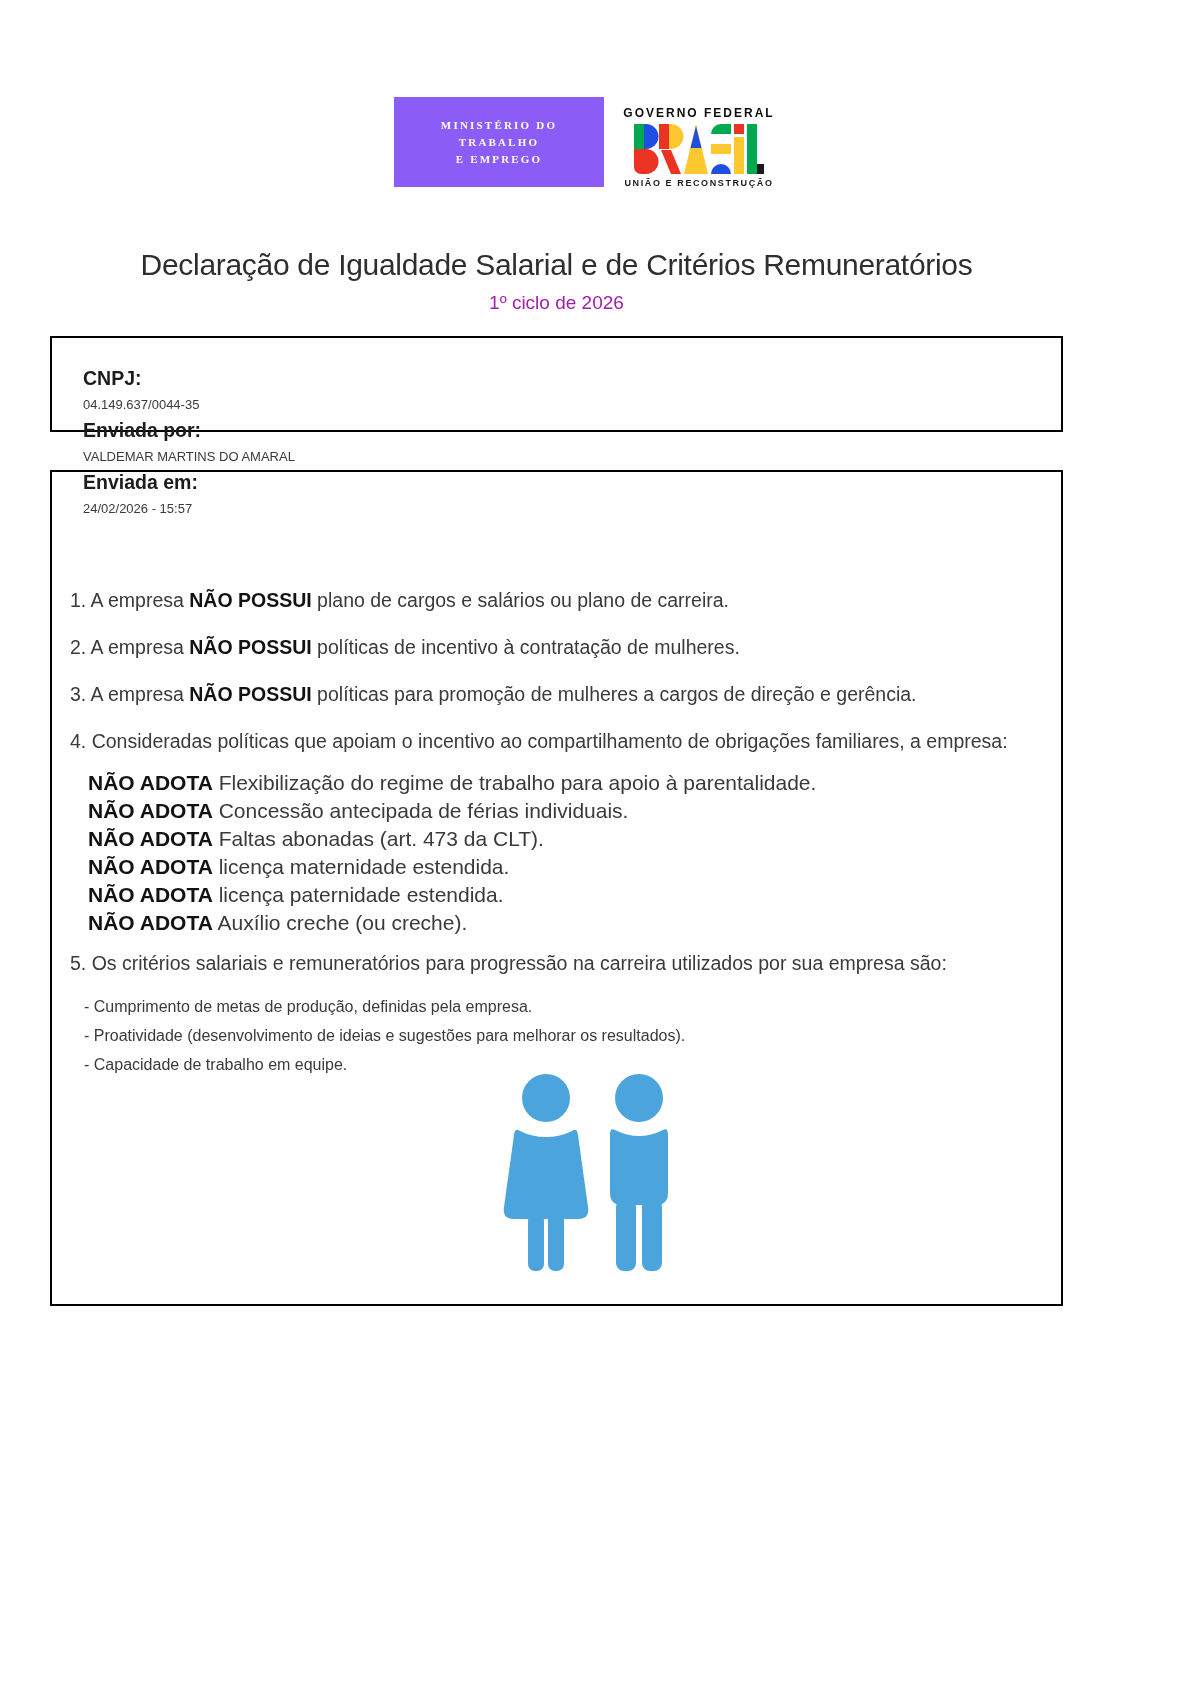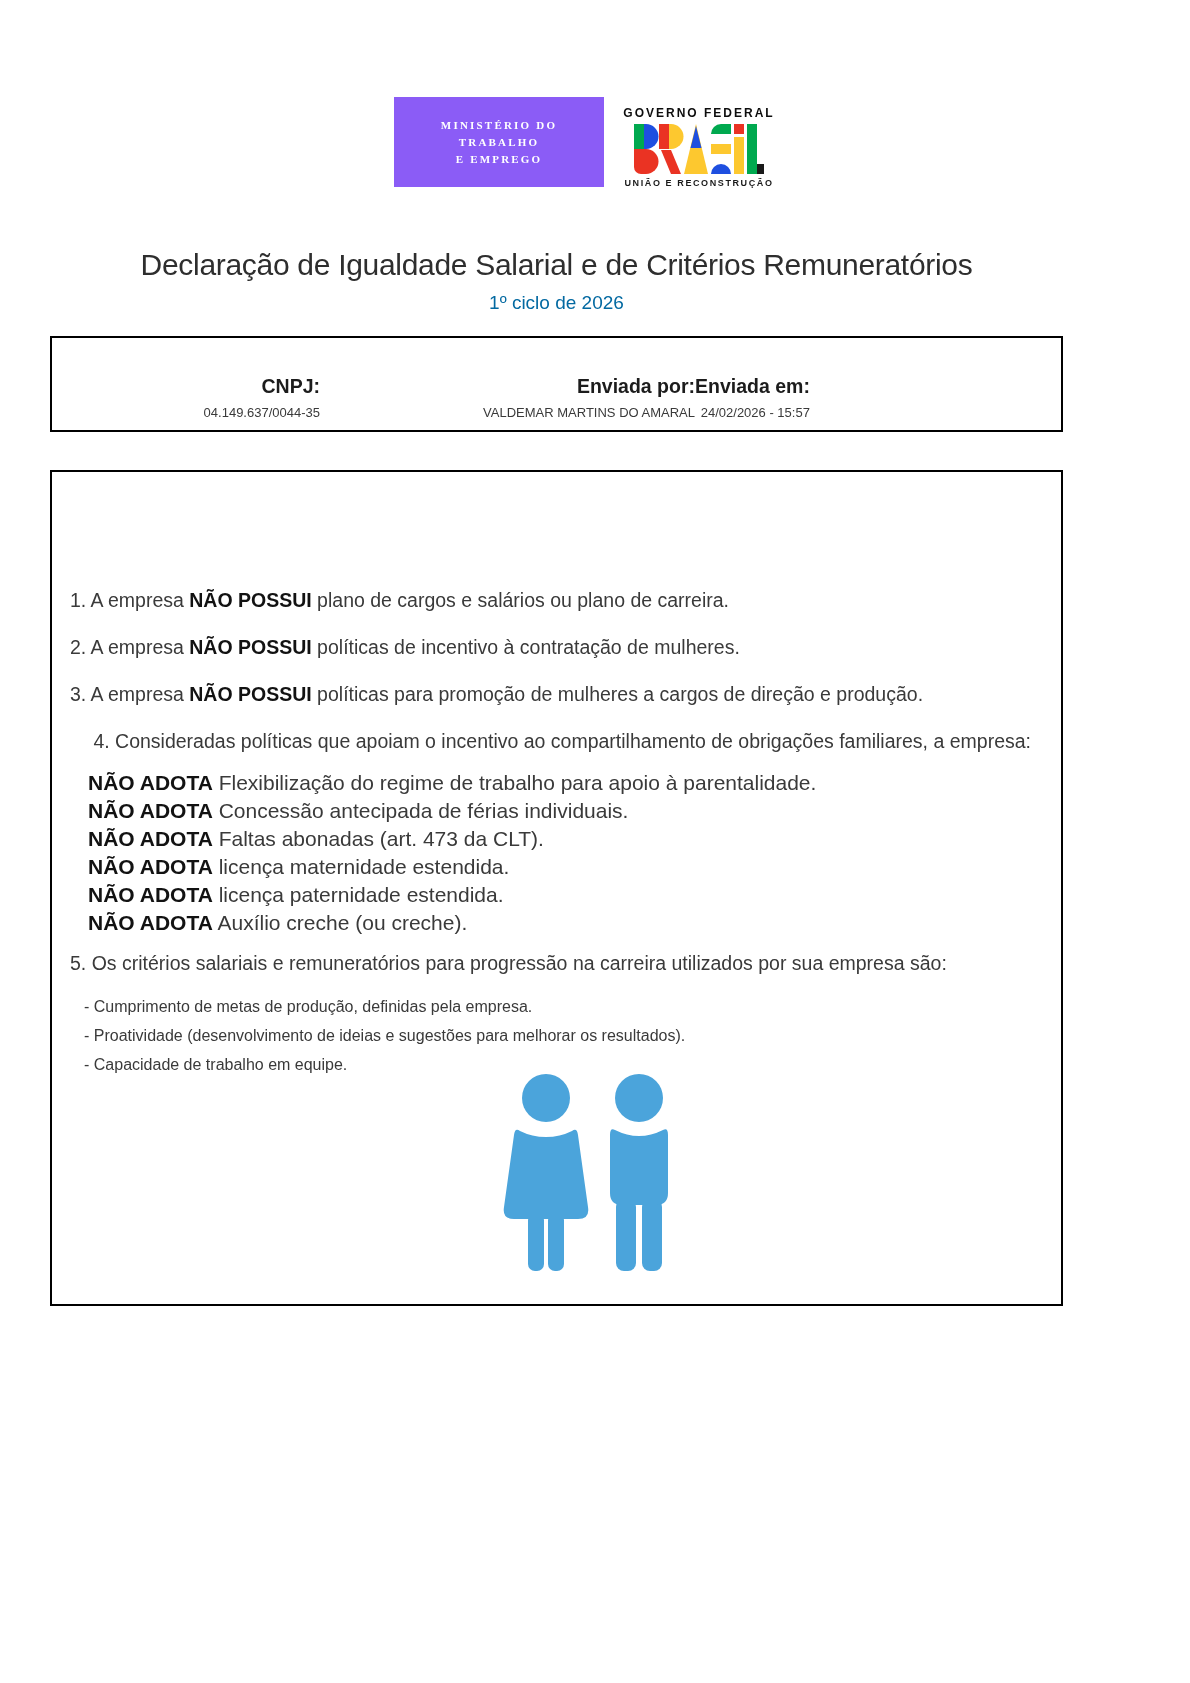--- a/index.html
+++ b/index.html
@@ -35,45 +35,44 @@
   .gov-bottom { font-size:9px; font-weight:bold; color:#1a1a1a; letter-spacing:1.6px; margin-top:4px; white-space:nowrap; }
 
   
   .title {
     position:absolute; left:50px; top:248px; width:1013px;
     text-align:center; font-size:30px; font-weight:normal; color:#2e2e2e;
     letter-spacing:-0.3px;
   }
   .subtitle {
     position:absolute; left:50px; top:292px; width:1013px;
-    text-align:center; font-size:19px; color:#0369a1;
+    text-align:center; font-size:19px; color:#a21caf;
   }
 
   
   .info-box {
     position:absolute; left:50px; top:336px; width:1013px; height:96px;
     border:2px solid #000;
-    display:flex; flex-direction:row;
-    padding:36px 0 0 31px;
-    text-align:right;
+    display:flex; flex-direction:column;
+    padding:28px 0 0 31px;
   }
   .info-field-1 { width:237px; }
   .info-field-2 { width:375px; }
   .info-label { font-size:19.5px; font-weight:bold; color:#1c1c1c; line-height:24px; }
   .info-value { font-size:13px; color:#3a3a3a; line-height:26px; margin-top:2px; white-space:nowrap; }
 
   
   .content-box {
     position:absolute; left:50px; top:470px; width:1013px; height:836px;
     border:2px solid #000;
     padding:116px 30px 0 18px;
   }
   p.item { font-size:19.5px; line-height:24px; margin-bottom:23px; color:#3a3a3a; }
   p.item b { font-weight:bold; color:#121212; }
-  p.item.before-subs { margin-bottom:16px;text-align:right; }
+  p.item.before-subs { margin-bottom:16px; }
   .sub-list { padding-left:18px; margin-bottom:14px; }
   p.sub-item { font-size:21px; line-height:28px; color:#3a3a3a; }
   p.sub-item b { font-weight:bold; color:#121212; }
   p.item.crit { margin-bottom:17px; }
   .dash-list { padding-left:14px; }
   p.dash-item { font-size:16px; line-height:29px; color:#3a3a3a; }
 
   
   .figures {
     position:absolute; left:446px; top:601px;
@@ -141,21 +140,21 @@
       <div class="info-value">24/02/2026 - 15:57</div>
     </div>
   </section>
 
   <section class="content-box">
 
     <p class="item"><span>1. A empresa </span><b>NÃO POSSUI</b><span> plano de cargos e salários ou plano de carreira.</span></p>
 
     <p class="item"><span>2. A empresa </span><b>NÃO POSSUI</b><span> políticas de incentivo à contratação de mulheres.</span></p>
 
-    <p class="item"><span>3. A empresa </span><b>NÃO POSSUI</b><span> políticas para promoção de mulheres a cargos de direção e produção.</span></p>
+    <p class="item"><span>3. A empresa </span><b>NÃO POSSUI</b><span> políticas para promoção de mulheres a cargos de direção e gerência.</span></p>
 
     <p class="item before-subs"><span>4. Consideradas políticas que apoiam o incentivo ao compartilhamento de obrigações familiares, a empresa:</span></p>
 
     <div class="sub-list">
       <p class="sub-item"><b>NÃO ADOTA</b><span> Flexibilização do regime de trabalho para apoio à parentalidade.</span></p>
       <p class="sub-item"><b>NÃO ADOTA</b><span> Concessão antecipada de férias individuais.</span></p>
       <p class="sub-item"><b>NÃO ADOTA</b><span> Faltas abonadas (art. 473 da CLT).</span></p>
       <p class="sub-item"><b>NÃO ADOTA</b><span> licença maternidade estendida.</span></p>
       <p class="sub-item"><b>NÃO ADOTA</b><span> licença paternidade estendida.</span></p>
       <p class="sub-item"><b>NÃO ADOTA</b><span> Auxílio creche (ou creche).</span></p>

